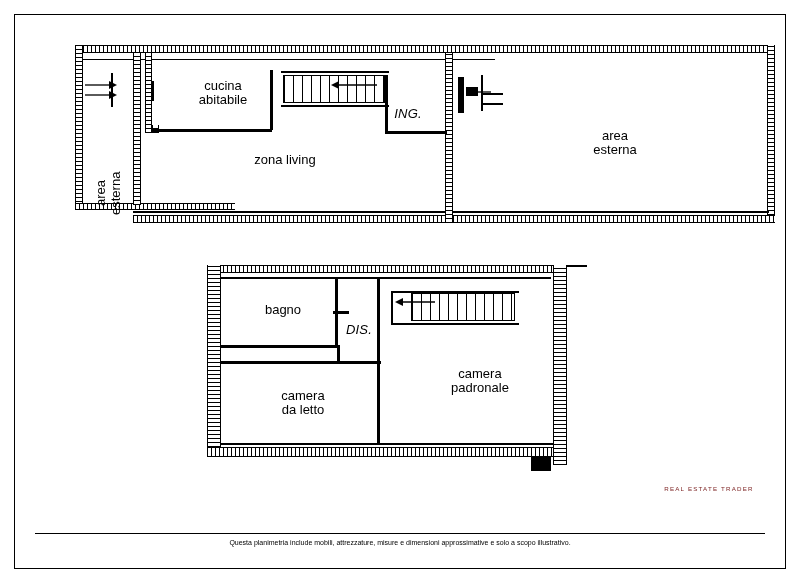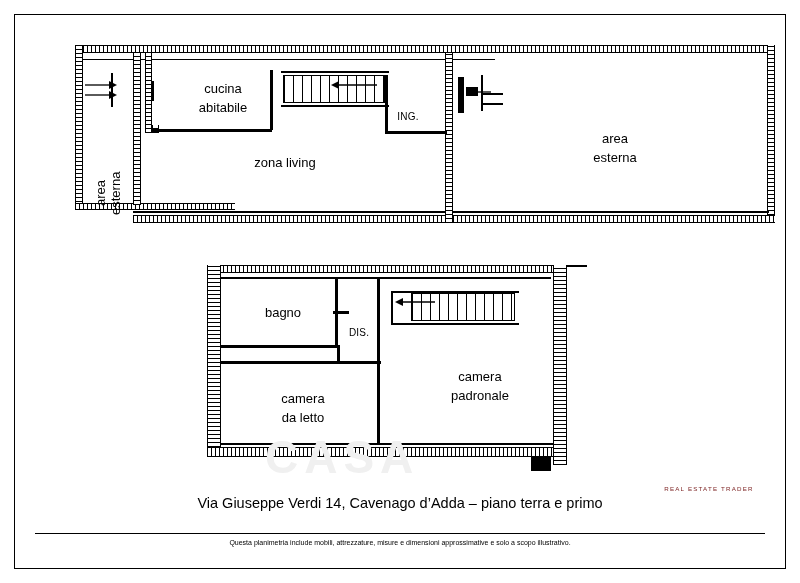--- a/index.html
+++ b/index.html
@@ -25,27 +25,28 @@
     height: 555px;
     border: 1px solid #000000;
     box-sizing: border-box;
     background: #ffffff;
   }
   .plan-label {
     position: absolute;
     font-family: "Liberation Sans", sans-serif;
     font-size: 13px;
     color: #000000;
-    line-height: 19px;
+    line-height: 14px;
     text-align: center;
     white-space: pre-line;
   }
   .plan-label.small {
-    font-size: 10px;
+    font-size: 13px;
     letter-spacing: 0.2px;
+    font-style: italic;
   }
   .plan-label.vertical {
     writing-mode: vertical-rl;
     transform: rotate(180deg);
     text-align: center;
     line-height: 15px;
   }
   .wall {
     position: absolute;
     background: #000000;
@@ -264,23 +265,21 @@
       </svg>
 
       <div class="plan-label" style="left:225px; top:288px; width:86px;">bagno</div>
       <div class="plan-label small" style="left:326px; top:308px; width:36px;">DIS.</div>
       <div class="plan-label" style="left:228px; top:374px; width:120px;">camera
 da letto</div>
       <div class="plan-label" style="left:400px; top:352px; width:130px;">camera
 padronale</div>
     </div>
 
-    <div class="watermark">CASA</div>
-
-    <div class="caption" style="top:480px;">Via Giuseppe Verdi 14, Cavenago d’Adda – piano terra e primo</div>
+
 
     <div class="sep-line" style="left:20px; top:518px; width:730px;"></div>
 
     <div class="disclaimer" style="top:524px;">Questa planimetria include mobili, attrezzature, misure e dimensioni approssimative e solo a scopo illustrativo.</div>
 
     <div id="logo">
       <div class="logo-sub">REAL ESTATE TRADER</div>
     </div>
 
   </div>

